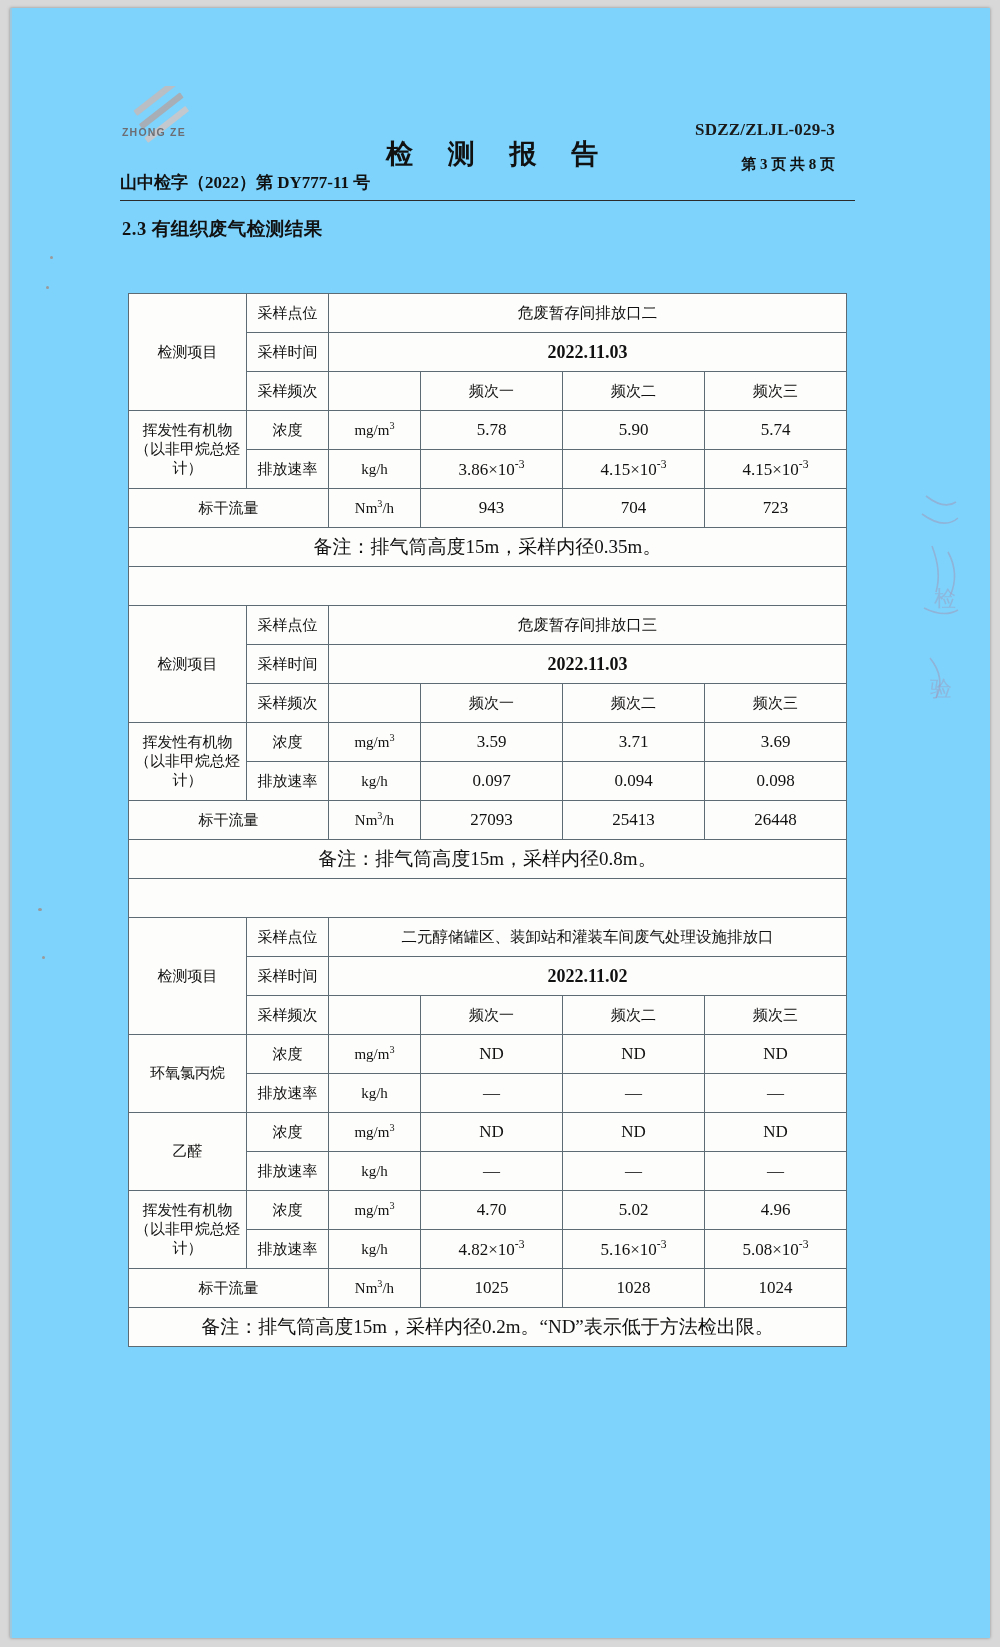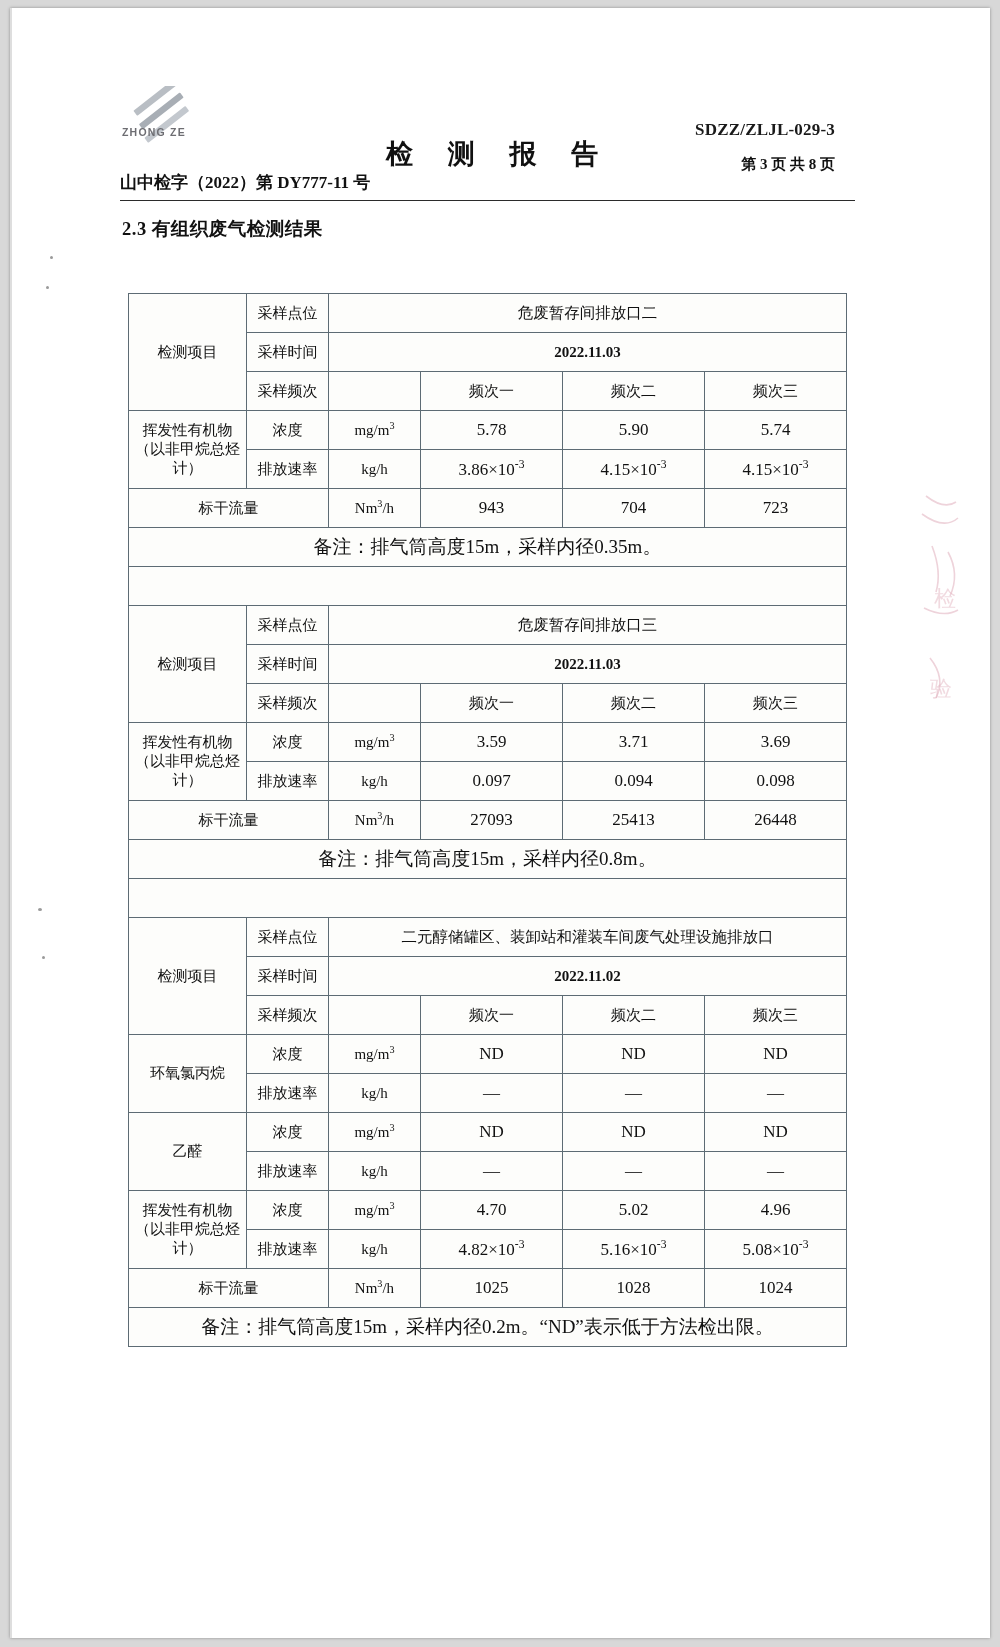--- a/index.html
+++ b/index.html
@@ -4,21 +4,21 @@
 <style>
   html, body { margin:0; padding:0; }
   body {
     width:1000px; height:1647px;
     background:#d8d8d8;
     font-family:"Liberation Serif", serif;
   }
   .page {
     position:absolute; left:10px; top:8px;
     width:980px; height:1630px;
-    background:#ffffff;
+    background:#7dd3fc;
     box-shadow:0 0 3px rgba(0,0,0,.35);
     overflow:hidden;
   }
   .sheet { position:absolute; left:0; top:0; width:980px; height:1630px; }
 
   
   .logo { position:absolute; left:110px; top:78px; width:90px; height:58px; }
   .logo svg { display:block; }
   .logo-text {
     position:absolute; left:112px; top:118px;
@@ -71,21 +71,21 @@
     text-align:center;
     vertical-align:middle;
     padding:2px 3px;
     height:34px;
     line-height:1.25;
     background:#fdfdfb;
   }
   td.item   { font-size:15px; }
   td.itemwrap { font-size:15px; line-height:1.32; padding:3px 5px; text-align:left; }
   td.point { font-size:15.5px; }
-  td.date  { font-weight:700; font-size:15px; font-family:"Liberation Serif", serif; }
+  td.date  { font-weight:700; font-size:18px; font-family:"Liberation Serif", serif; }
   td.num   { font-family:"Liberation Serif", serif; font-size:17px; }
   td.unit  { font-family:"Liberation Serif", serif; font-size:15px; }
   td.note  {
     text-align:left; padding:4px 8px; font-size:19px; height:30px;
   }
   sup { font-size:.68em; vertical-align:super; }
   .spacer-row td { border:none; height:7px; padding:0; background:transparent; }
 
   
   .stamp {

